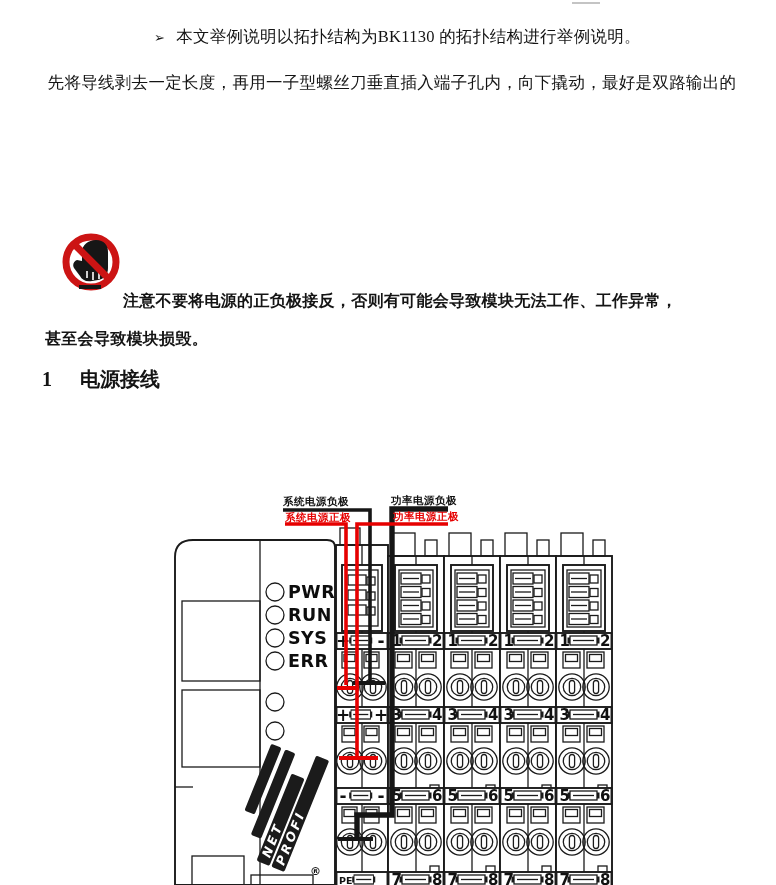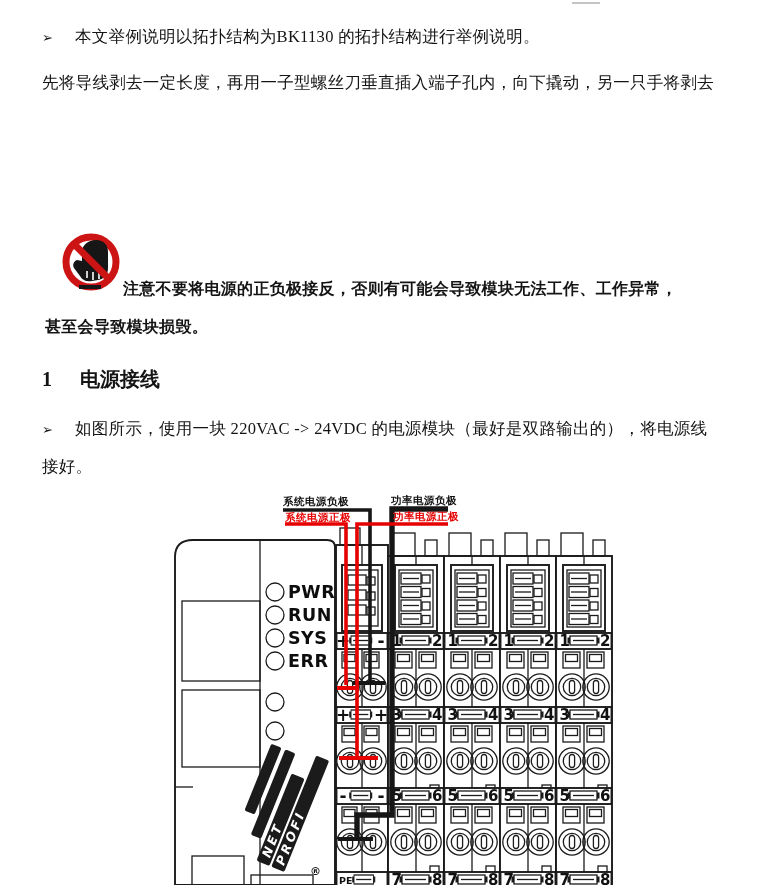--- a/index.html
+++ b/index.html
@@ -1,21 +1,21 @@
 <!DOCTYPE html>
 <html><head>
 <meta charset="utf-8">
 <style>
   html,body{margin:0;padding:0;background:#888;}
   .page{
     position:relative; width:776px; height:885px; background:#ffffff;
     overflow:hidden; font-family:"Liberation Serif","DejaVu Serif",serif;
     color:#141414;
   }
-  .para{position:absolute; left:42px; width:700px; font-size:16.5px; letter-spacing:0.3px;}
+  .para{position:absolute; left:42px; width:700px; font-size:16.5px; letter-spacing:0.3px;text-align:center;}
   .ln{height:38px; line-height:38px; white-space:nowrap;}
   .marker{display:inline-block; width:33px; font-family:"DejaVu Sans",sans-serif; font-size:13px;}
   .warnblock{
     position:absolute; left:45px; width:700px; font-size:16px; font-weight:bold;
     font-family:"Liberation Sans","DejaVu Sans",sans-serif; letter-spacing:0.3px;
   }
   .warnblock .ln.first{padding-left:78px;}
   .heading{
     position:absolute; left:42px; width:600px; height:38px; line-height:38px;
     font-size:20px; font-weight:bold; font-family:"Liberation Sans","DejaVu Sans",sans-serif;
@@ -53,50 +53,46 @@
 
 <div class="page">
 
   <div class="artifact"></div>
 
   <div class="para" style="top:18px">
     <div class="ln"><span class="marker">➢</span><span>本文举例说明以拓扑结构为BK1130 的拓扑结构进行举例说明。</span></div>
   </div>
 
   <div class="para" style="top:64px">
-    <div class="ln">先将导线剥去一定长度，再用一子型螺丝刀垂直插入端子孔内，向下撬动，另一只手将剥去</div>
+    <div class="ln">先将导线剥去一定长度，再用一子型螺丝刀垂直插入端子孔内，向下撬动，最好是双路输出的</div>
   </div>
 
   <div class="warnicon">
     <svg width="70" height="72" viewBox="0 0 70 72">
       <circle cx="35" cy="34" r="25" fill="#ffffff" stroke-width="7" stroke="#cc1414"></circle>
       <path d="M40,12 C48,12 52,17 52,24 L52,40 C52,47 48,51 42,52 L36,53
                C30,54 26,52 24,48 L18,40 C16,37 18,33 21,32 L26,33 L26,24
                C26,17 32,12 40,12 Z" fill="#161616"></path>
       <line x1="31" y1="50" x2="31" y2="43" stroke="#ffffff" stroke-width="1.6"></line>
       <line x1="37" y1="52" x2="37" y2="44" stroke="#ffffff" stroke-width="1.6"></line>
       <line x1="43" y1="51" x2="43" y2="43" stroke="#ffffff" stroke-width="1.6"></line>
       <rect x="23" y="57" width="22" height="4" fill="#161616" stroke="none"></rect>
       <line x1="16" y1="14" x2="54" y2="52" stroke-width="7" stroke="#cc1414"></line>
     </svg>
   </div>
 
-  <div class="warnblock" style="top:270px">
+  <div class="warnblock" style="top:282px">
     <div class="ln first">注意不要将电源的正负极接反，否则有可能会导致模块无法工作、工作异常，</div>
     <div class="ln">甚至会导致模块损毁。</div>
   </div>
 
   <div class="heading" style="top:360px">
     <span class="hnum">1</span><span>电源接线</span>
   </div>
 
-  <div class="para" style="top:410px">
-    <div class="ln"><span class="marker">➢</span><span>如图所示，使用一块 220VAC -&gt; 24VDC 的电源模块（最好是双路输出的），将电源线</span></div>
-    <div class="ln">接好。</div>
-  </div>
 
   <svg id="wiring-svg" width="460" height="398" viewBox="0 0 460 398">
     <defs>
 
       <g id="tcircle">
         <circle cx="0" cy="0" r="13.2" stroke-width="1.6"></circle>
         <circle cx="0" cy="0" r="8.7"></circle>
         <rect x="-2.6" y="-6.5" width="5.2" height="13" rx="2.4"></rect>
       </g>
 

